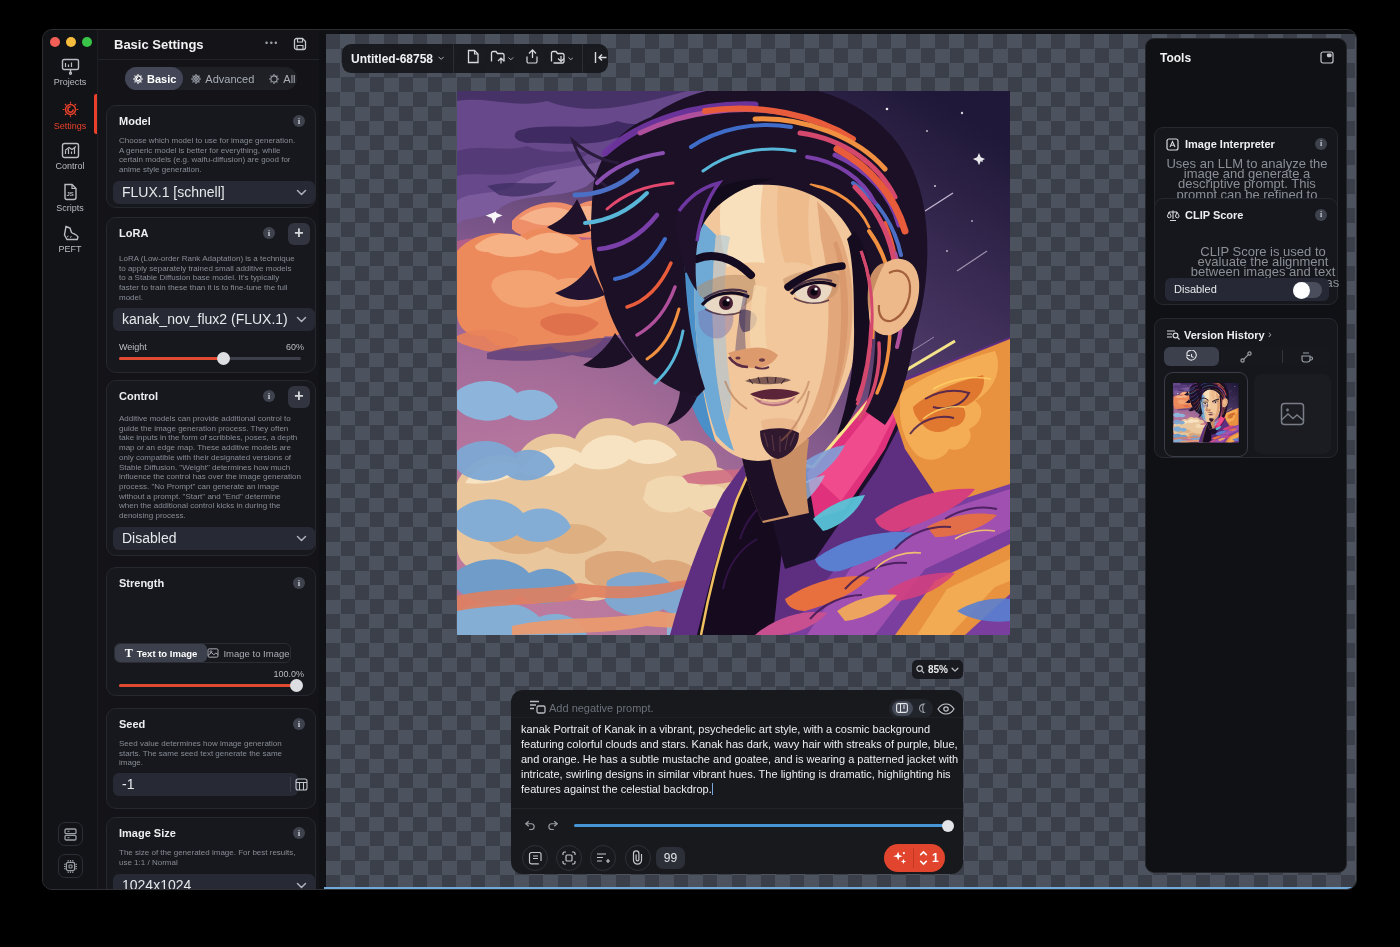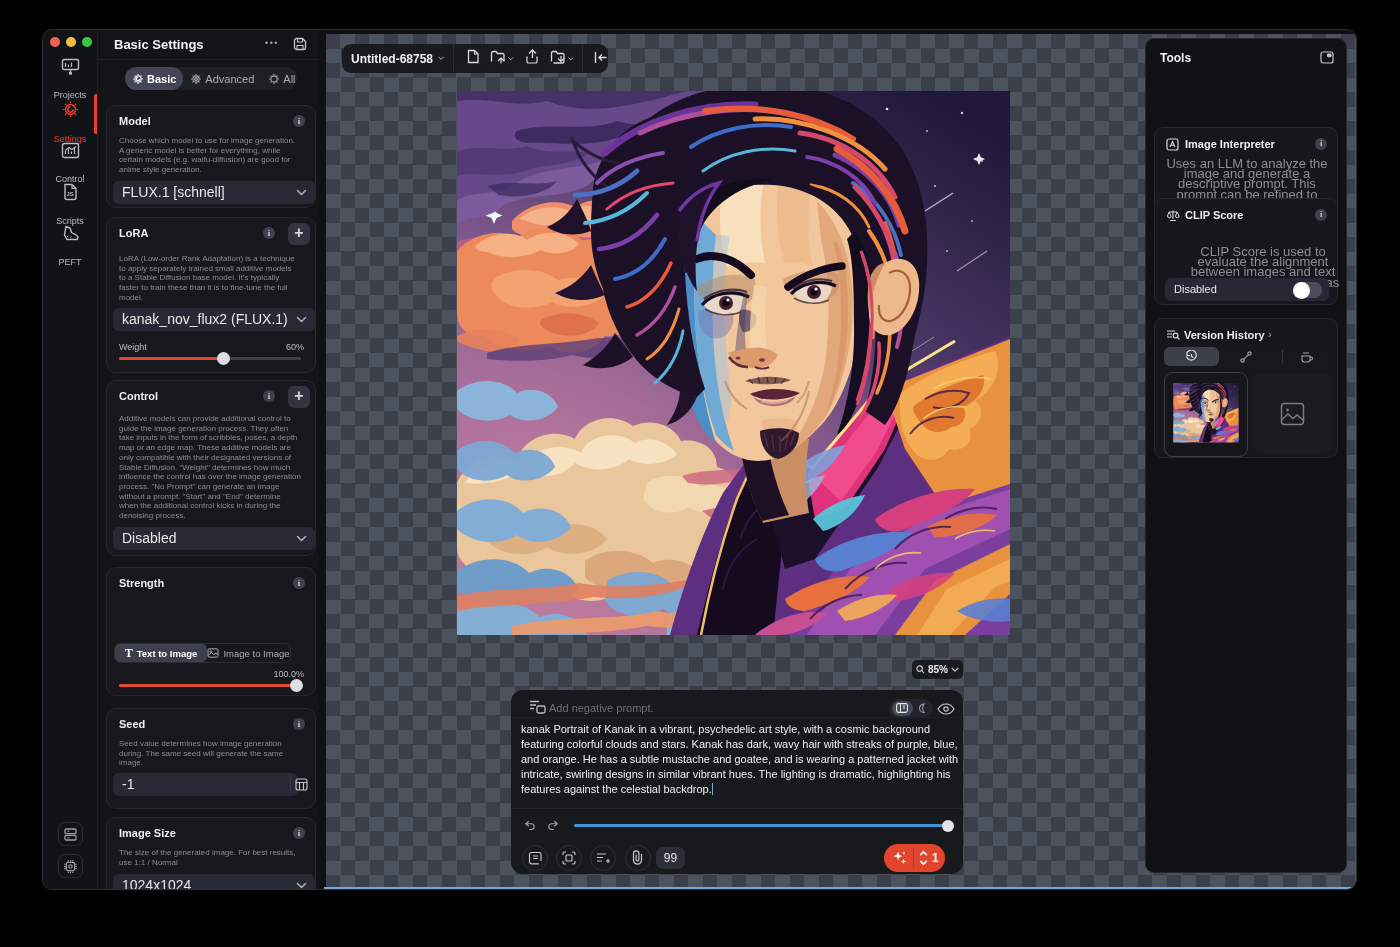--- a/index.html
+++ b/index.html
@@ -7,21 +7,21 @@
     font-family:"Liberation Sans", sans-serif; }
   .abs { position:absolute; }
   #window { position:absolute; left:42px; top:29px; width:1315px; height:861px;
     background:#131419; border-radius:10px; border:1px solid #2e2f33; overflow:hidden; }
   
   #sidebar { position:absolute; left:0; top:0; width:54px; height:859px; background:#121317; }
   .traffic { position:absolute; top:7px; left:7px; display:flex; gap:6px; }
   .traffic span { width:10px; height:10px; border-radius:50%; display:block; }
   .navitem { position:absolute; left:0; width:54px; text-align:center; color:#b9bcc3; }
   .navitem svg { display:block; margin:0 auto; }
-  .navitem .lbl { font-size:9px; margin-top:15px; letter-spacing:0; }
+  .navitem .lbl { font-size:9px; margin-top:2px; letter-spacing:0; }
   .navitem.active { color:#e8402a; }
   .redbar { position:absolute; right:0px; width:3px; height:40px; background:#e8402a; border-radius:2px 0 0 2px; }
   .sidebtn { position:absolute; left:15px; width:25px; height:24px; border:1px solid #2c2e36;
     border-radius:7px; color:#9ba0a8; display:flex; align-items:center; justify-content:center; }
   
   #settings { position:absolute; left:54px; top:0; width:221px; height:859px; background:#141418; border-left:1px solid #1d1e23; }
   #set-head { position:absolute; left:0; top:0; width:221px; height:30px; border-bottom:1px solid #232429; }
   #set-head .title { position:absolute; left:16px; top:7px; font-size:13px; font-weight:bold; color:#f2f2f4; }
   #set-head .dots { position:absolute; right:40px; top:8px; color:#9ba0a8; font-size:9px; letter-spacing:1.5px; }
   #set-head .save { position:absolute; right:12px; top:7px; color:#c4c7cd; }
@@ -479,21 +479,21 @@
       <div class="small-lbl" style="right:11px; top:101px;">100.0%</div>
       <div class="slider" style="top:116px;">
           <div class="fill" style="width:100%"></div>
           <div class="knob" style="right:-2px"></div>
         </div>
     </div>
 
     <div class="card" style="top:678px; height:101px;">
       <div class="hd">Seed</div>
         <div class="info">i</div>
-      <div class="desc" style="top:30px;">Seed value determines how image generation during. The same seed will generate the same image.</div>
+      <div class="desc" style="top:30px;">Seed value determines how image generation starts. The same seed text generate the same image.</div>
       <div class="field" style="top:64px; width:185px;">-1</div>
       <div style="position:absolute; right:10px; top:68px; width:15px; height:15px; border-left:1px solid #3a3d47;">
         <svg width="13" height="13" viewBox="0 0 13 13" fill="none" stroke="#c4c7cd" stroke-width="1.1" style="margin-left:4px;">
             <rect x="1" y="1" width="11" height="11" rx="2"></rect>
             <path d="M1 4.5h11M4.5 4.5V12M8.5 4.5V12"></path>
           </svg>
       </div>
     </div>
 
     <div class="card" style="top:787px; height:100px;">

